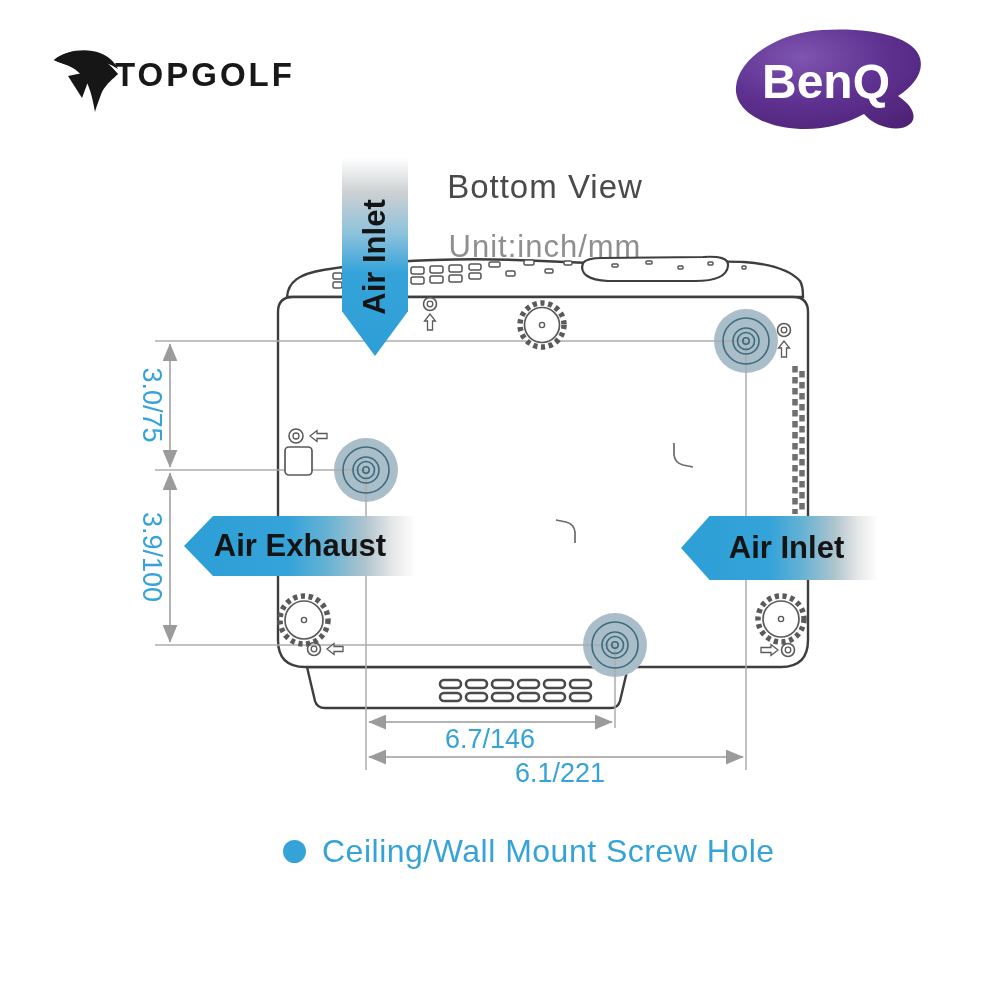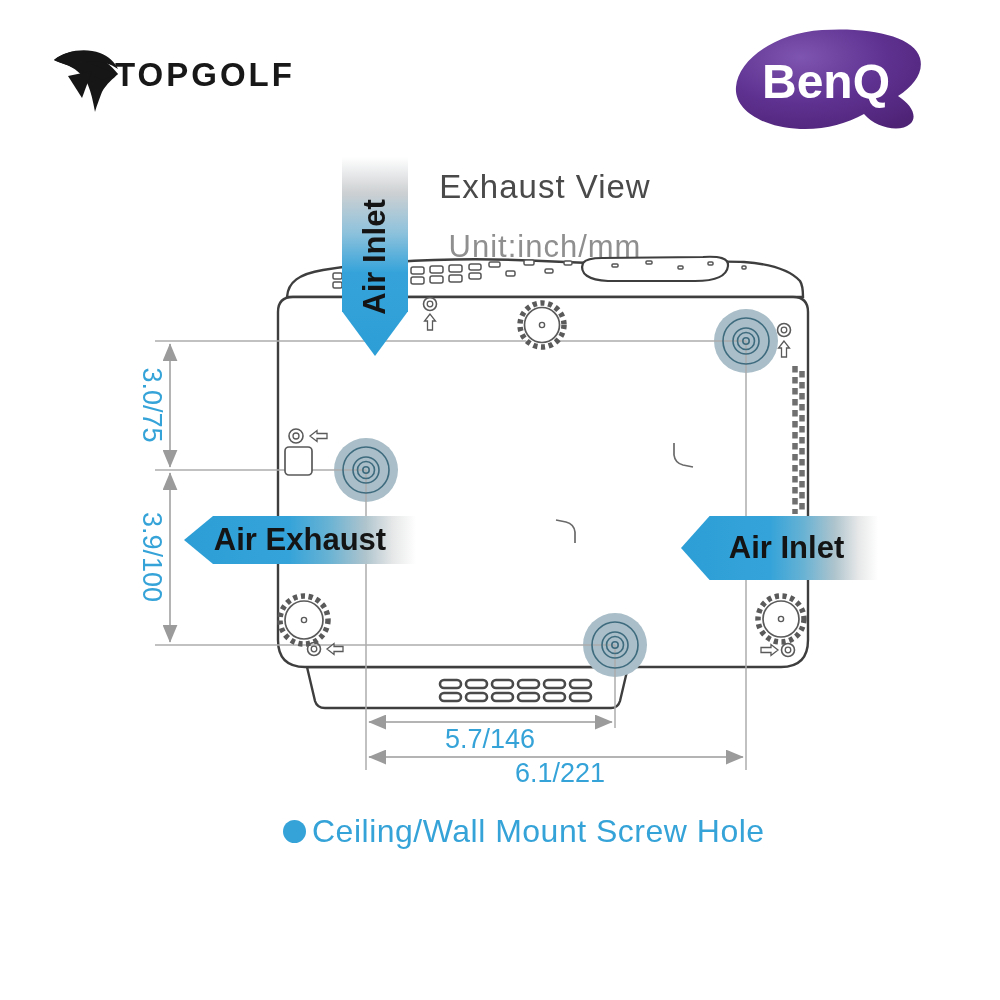--- a/index.html
+++ b/index.html
@@ -17,39 +17,39 @@
   .title-main{font-size:33px;letter-spacing:1px;color:#4a4a4a;font-weight:500;}
   .title-unit{font-size:31px;letter-spacing:1px;color:#8f8f8f;margin-top:23px;}
 
   
   .ribbon{position:absolute;display:flex;align-items:center;justify-content:center;z-index:3;}
   .ribbon span{font-size:31px;font-weight:600;color:#141414;white-space:nowrap;}
   .ribbon-top{left:342px;top:157px;width:66px;height:199px;
     background:linear-gradient(180deg,rgba(255,255,255,0) 0%,#cdd0d2 18%,#8ec2dc 38%,#35a3da 58%,#2d9fd6 100%);
     clip-path:polygon(0 0,100% 0,100% 77.5%,50% 100%,0 77.5%);}
   .ribbon-top span{transform:rotate(-90deg);}
-  .ribbon-left{left:184px;top:516px;width:232px;height:48px;
+  .ribbon-left{left:184px;top:516px;width:232px;height:60px;
     background:linear-gradient(90deg,#2d9fd6 0%,#34a3d9 45%,#67b2d4 62%,#aec4cd 78%,rgba(210,212,213,.55) 90%,rgba(240,240,240,0) 100%);
     clip-path:polygon(12.5% 0,100% 0,100% 100%,12.5% 100%,0 50%);text-align:center;}
   .ribbon-right{left:681px;top:516px;width:197px;height:64px;
     background:linear-gradient(90deg,#2d9fd6 0%,#34a3d9 45%,#67b2d4 62%,#aec4cd 78%,rgba(210,212,213,.55) 90%,rgba(240,240,240,0) 100%);
     clip-path:polygon(14.5% 0,100% 0,100% 100%,14.5% 100%,0 50%);}
   .ribbon-right span{padding-left:14px;}
 
   
   .dim{position:absolute;color:#35a3d8;font-size:27px;font-weight:500;white-space:nowrap;z-index:4;}
   .dim-v{transform:translate(-50%,-50%) rotate(90deg);}
   .dim-h{transform:translate(-50%,-50%);}
   .dim-v1{left:151px;top:405px;}
   .dim-v2{left:151px;top:557px;}
   .dim-h1{left:490px;top:739px;}
   .dim-h2{left:560px;top:773px;}
 
   
-  .legend{position:absolute;left:283px;top:813px;display:flex;align-items:center;gap:6px;justify-content:center;}
+  .legend{position:absolute;left:283px;top:833px;display:flex;align-items:center;gap:16px;justify-content:center;}
   .legend-bullet{width:23px;height:23px;border-radius:50%;background:#35a3d8;flex:none;}
   .legend-text{font-size:32px;font-weight:500;letter-spacing:.5px;color:#35a3d8;white-space:nowrap;}
 
   .drawing{position:absolute;left:0;top:0;z-index:1;}
 </style>
 </head>
 <body>
 
 <div class="canvas">
 
@@ -73,21 +73,21 @@
         <stop offset="100%" stop-color="#4e2376"></stop>
       </radialGradient>
     </defs>
     <path fill="url(#benqGrad)" d="M 96,4 C 50,7 12,33 10,61 C 8,83 34,101 74,103 C 98,104 120,98 138,88
          C 150,102 174,107 184,98 C 192,91 186,79 172,70 C 188,60 198,46 194,32
          C 188,10 144,1 96,4 Z"></path>
     <text x="100" y="72" text-anchor="middle" fill="#ffffff" font-family="Liberation Sans, sans-serif" font-size="48" font-weight="bold">BenQ</text>
   </svg>
 
   <div class="title-block">
-    <div class="title-main">Exhaust View</div>
+    <div class="title-main">Bottom View</div>
     <div class="title-unit">Unit:inch/mm</div>
   </div>
 
   <svg class="drawing" width="1000" height="1000" viewBox="0 0 1000 1000">
     <defs>
       <marker id="arr" viewBox="0 0 12 10" refX="11.5" refY="5" markerWidth="12" markerHeight="10" orient="auto-start-reverse">
         <path d="M0,0 L12,5 L0,10 Z" fill="#9B9B9B"></path>
       </marker>
     </defs>
 
@@ -246,21 +246,21 @@
   </div>
   <div class="ribbon ribbon-left">
     <span>Air Exhaust</span>
   </div>
   <div class="ribbon ribbon-right">
     <span>Air Inlet</span>
   </div>
 
   <div class="dim dim-v dim-v1">3.0/75</div>
   <div class="dim dim-v dim-v2">3.9/100</div>
-  <div class="dim dim-h dim-h1">5.7/146</div>
+  <div class="dim dim-h dim-h1">6.7/146</div>
   <div class="dim dim-h dim-h2">6.1/221</div>
 
   <div class="legend">
     <span class="legend-bullet"></span>
     <span class="legend-text">Ceiling/Wall Mount Screw Hole</span>
   </div>
 
 </div>
 
 </body></html>

